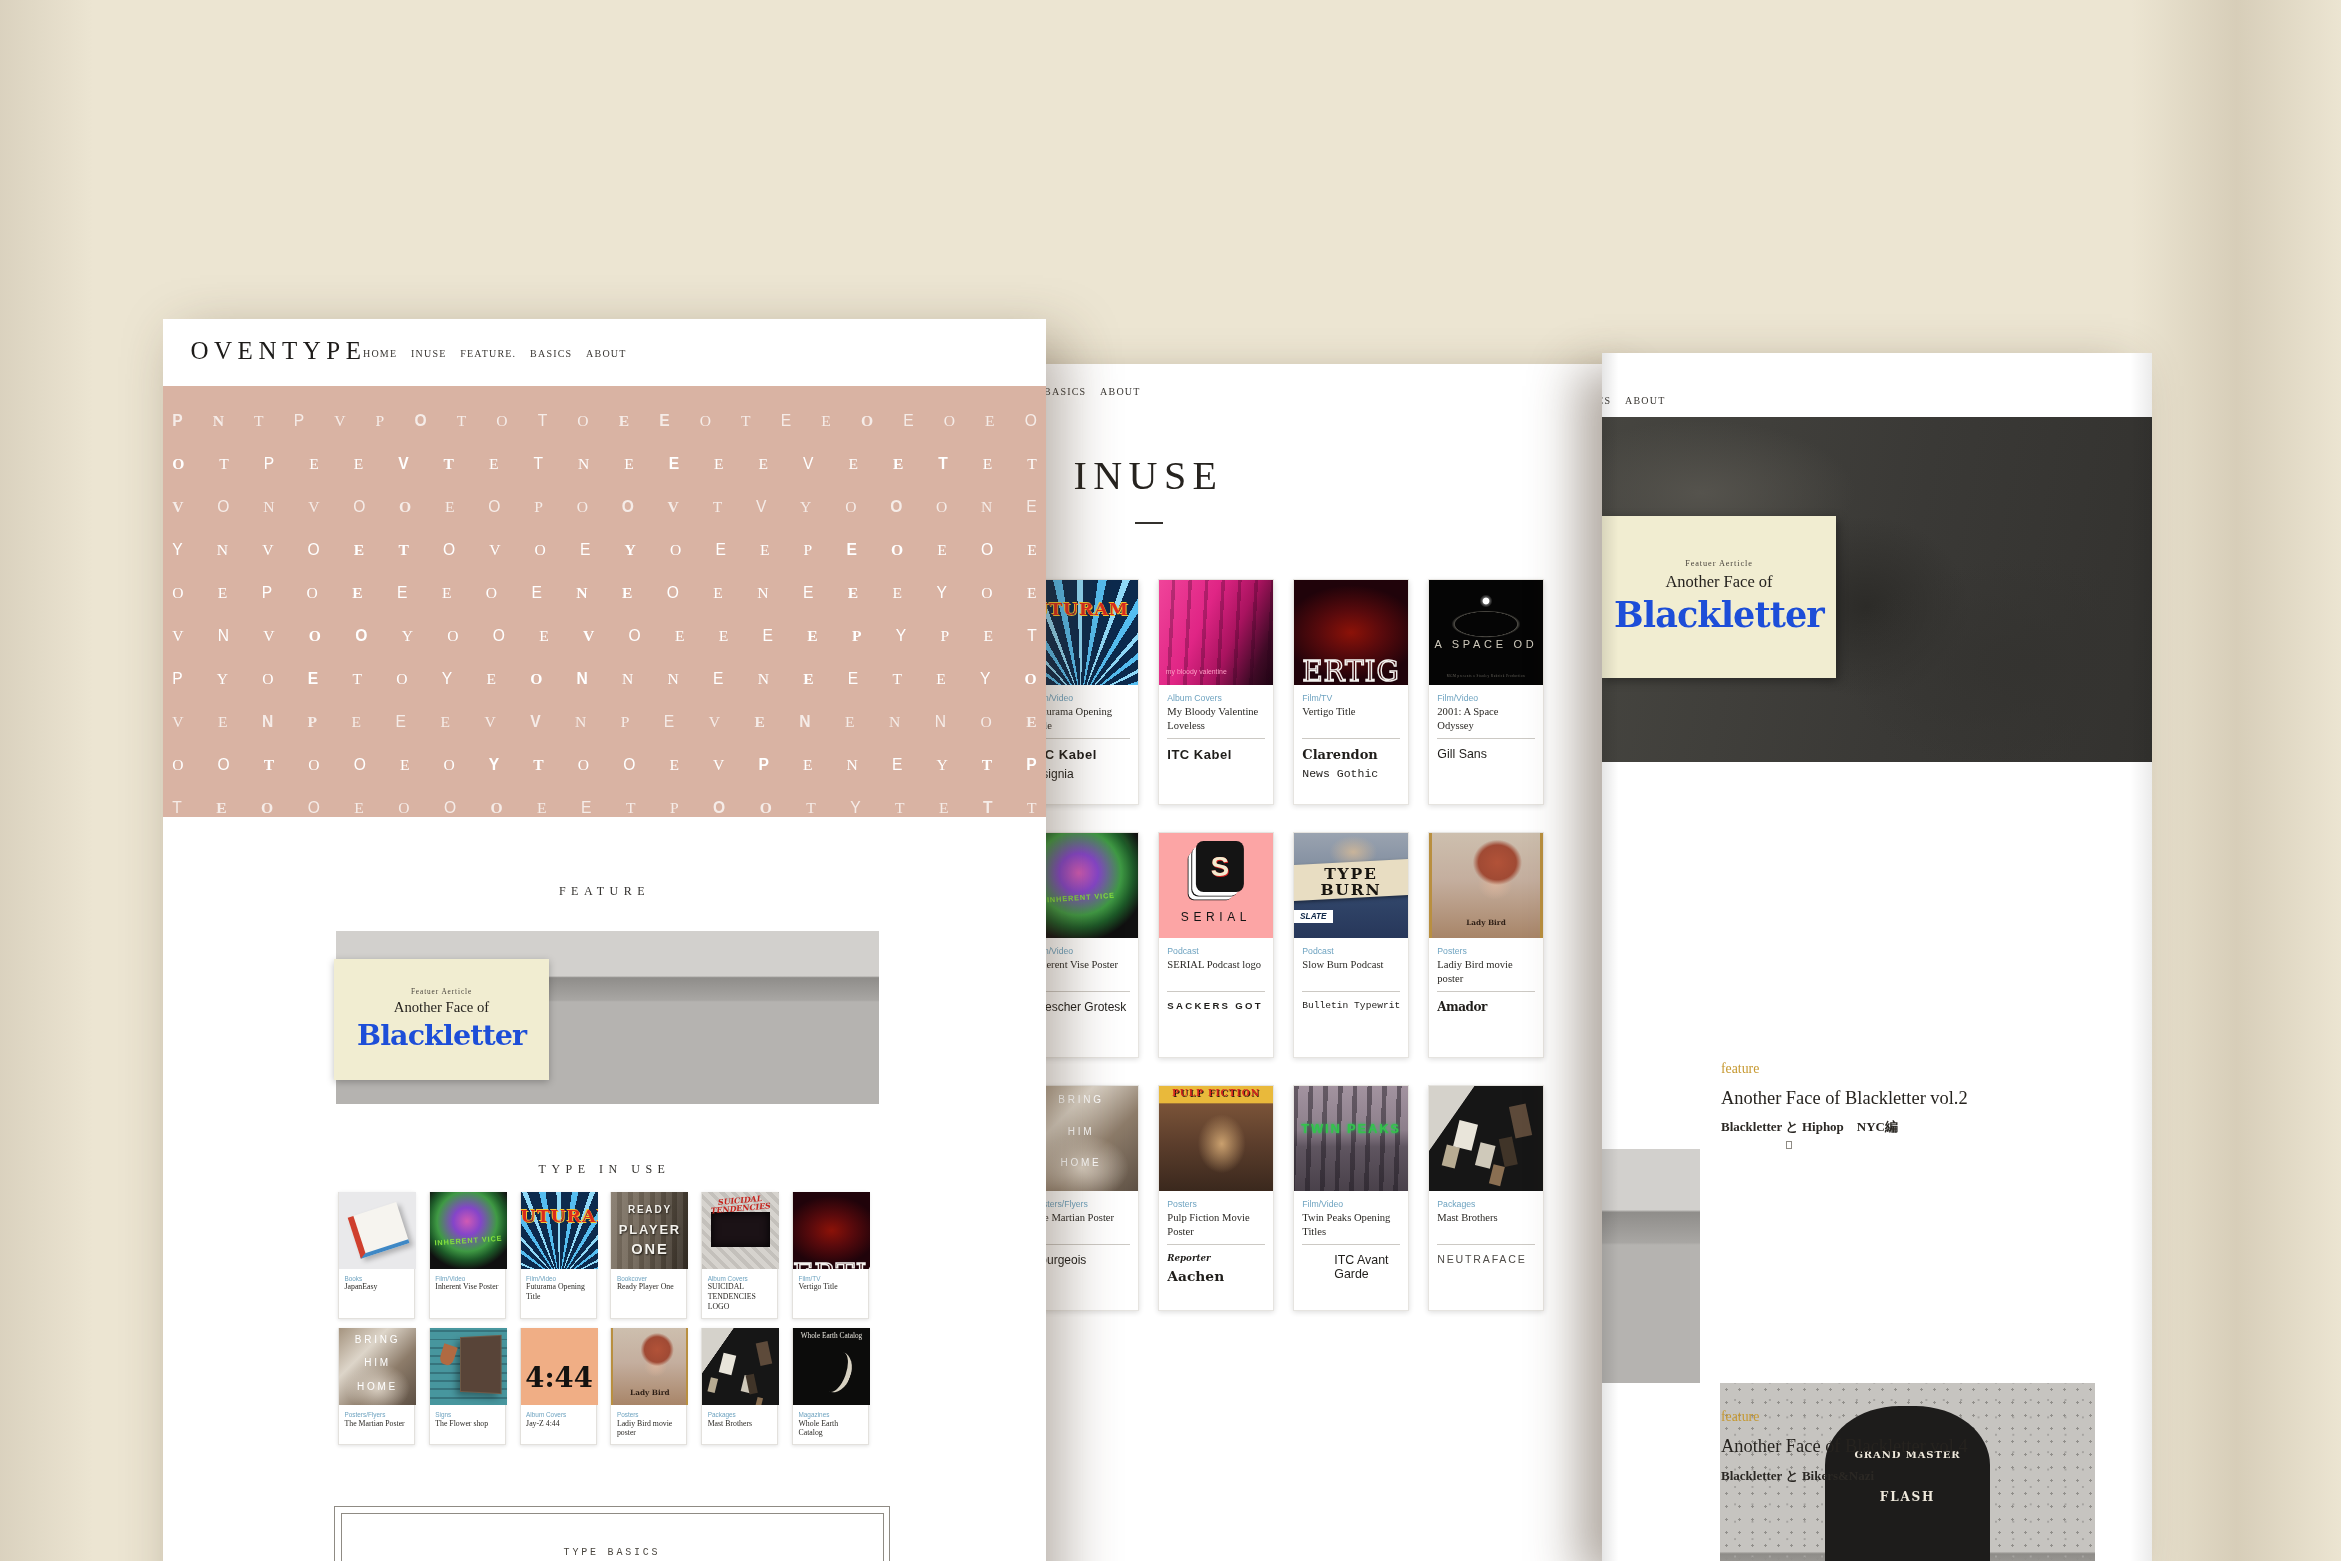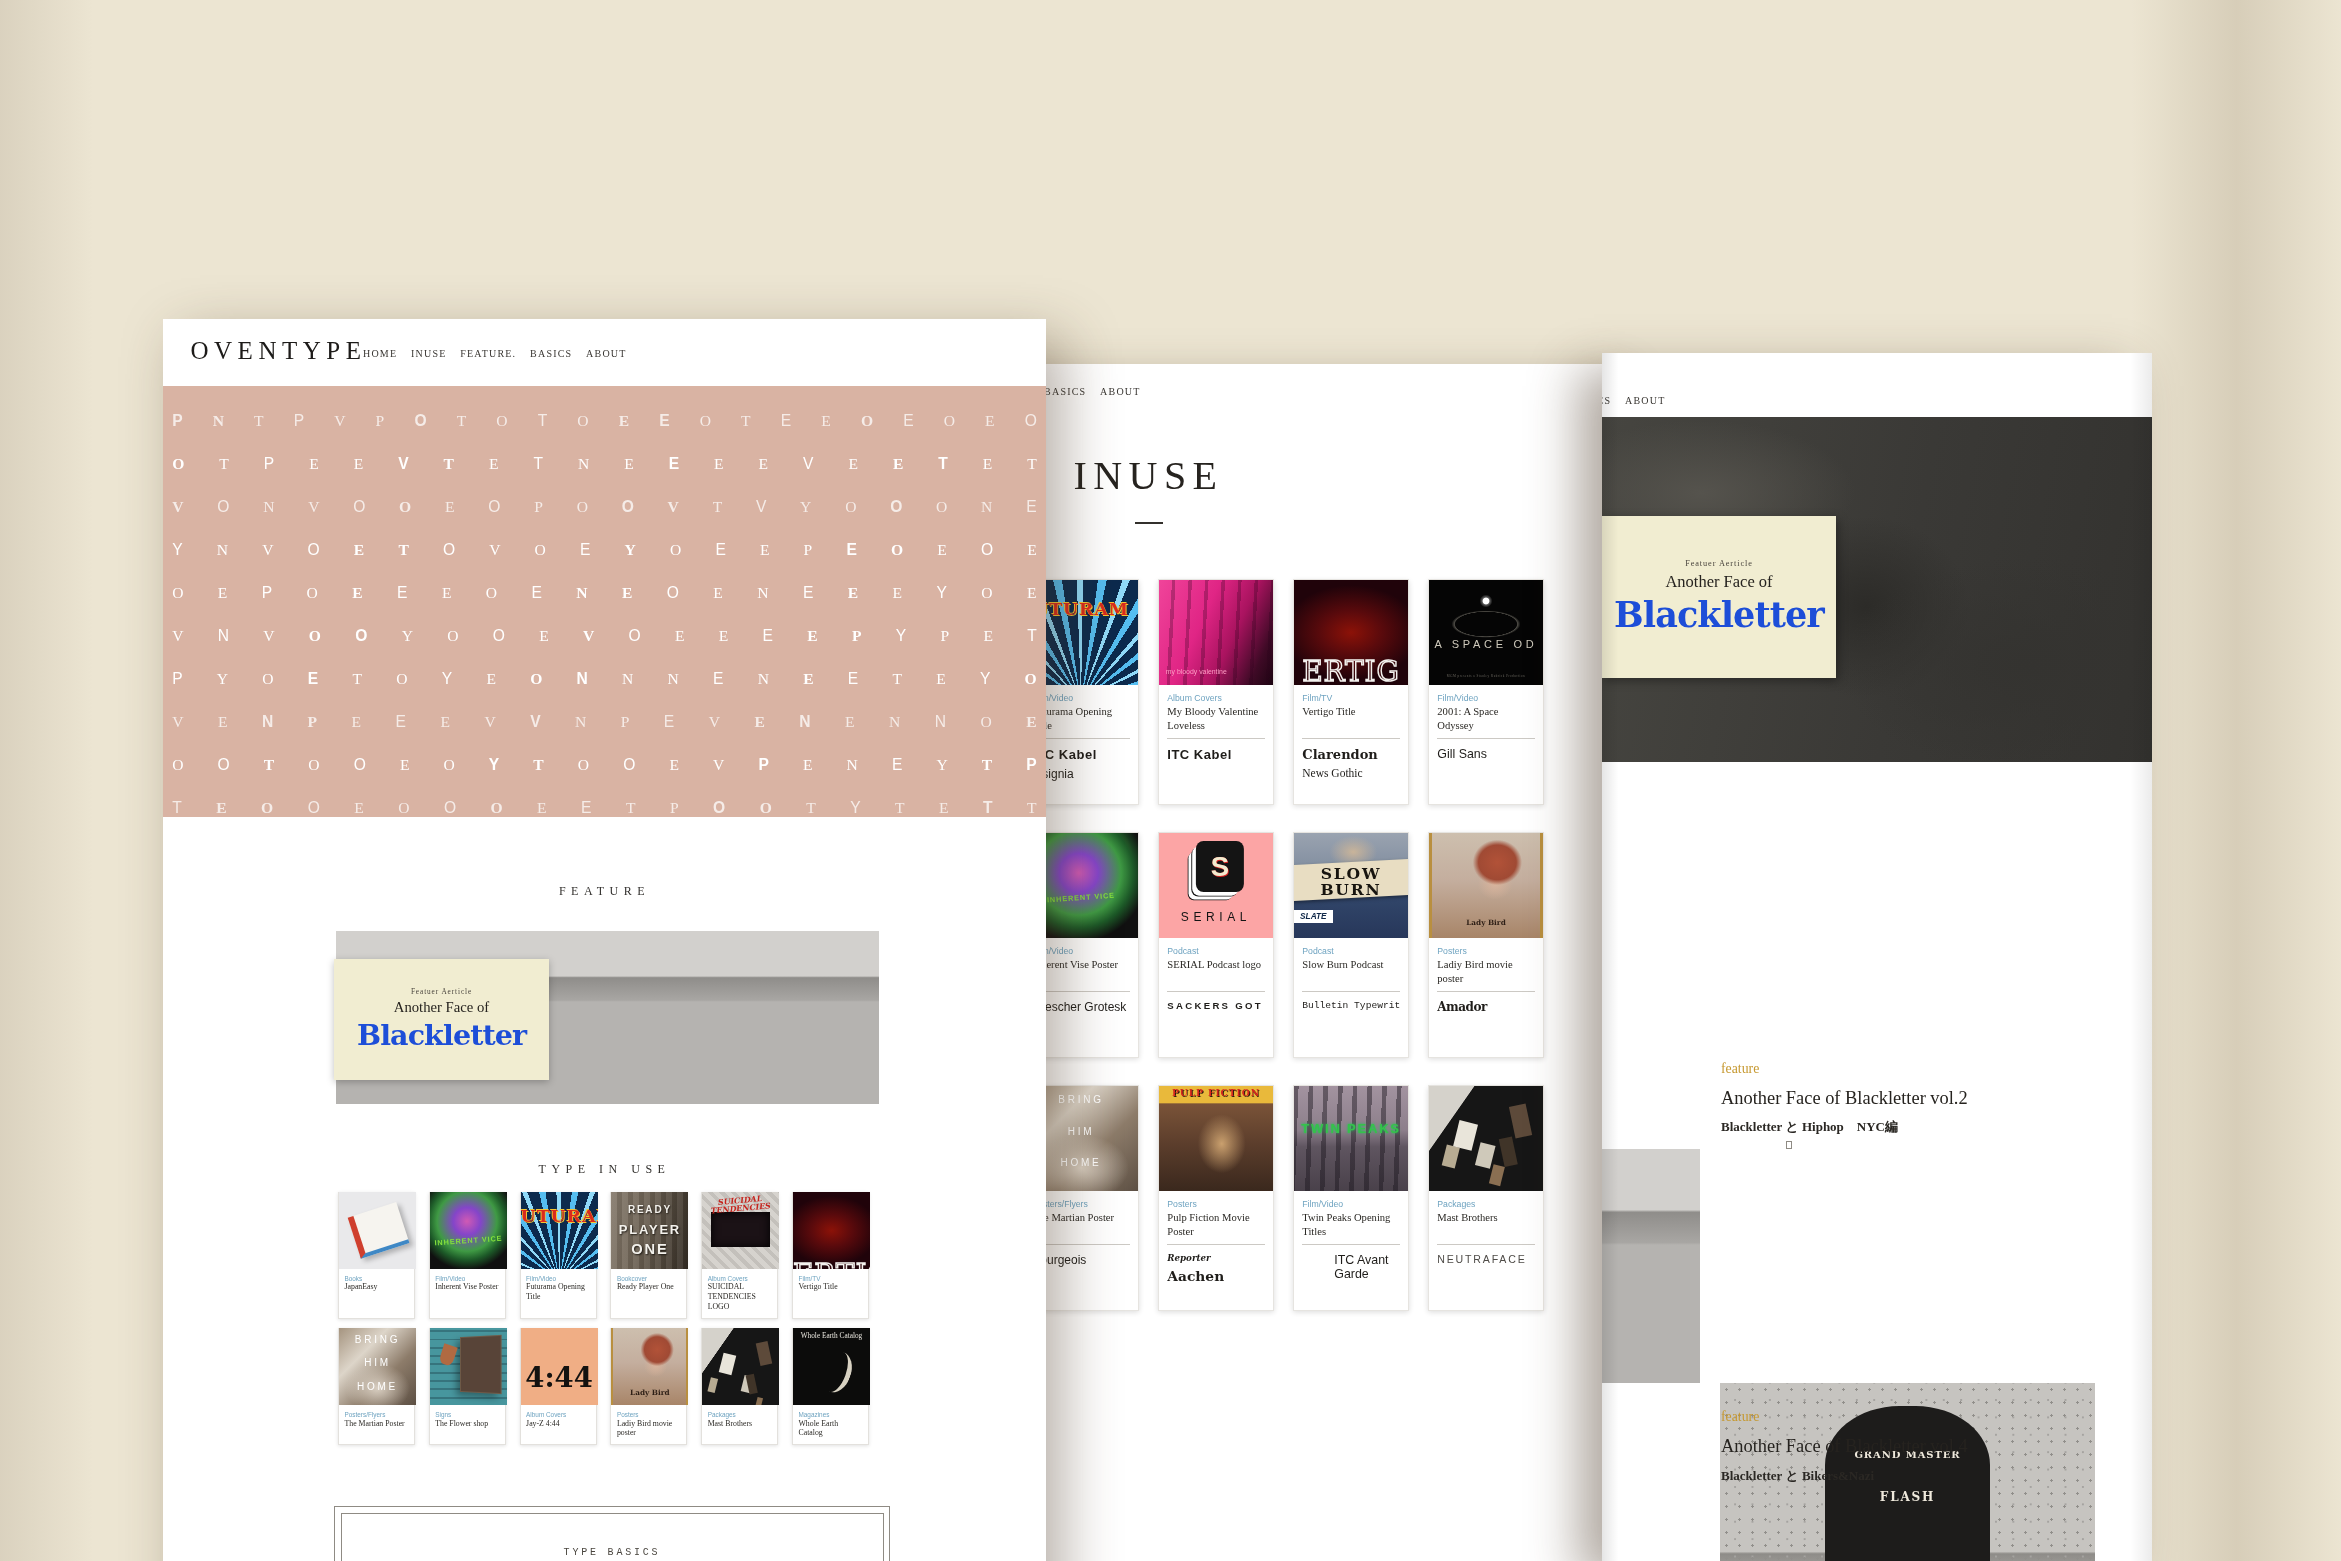--- a/index.html
+++ b/index.html
@@ -89,21 +89,21 @@
             box-shadow:0 1.8px 5.5px rgba(0,0,0,.14); cursor:pointer; min-height:226px; position:relative; }
   .card-m .thumb { width:114px; height:105px; }
   .card-m .cat { font-family:"Liberation Sans",sans-serif; font-size:8.7px; color:#6ea3c0;
                  padding:8.3px 8.3px 1.8px; }
   .card-m .ttl { font-size:10.6px; color:#2b2925; padding:0 8.3px; line-height:1.3; }
   .card-m .sep { position:absolute; left:8.3px; right:8.3px; top:158px; border-top:0.9px solid #ccc9c4; }
   .card-m .fonts { position:absolute; left:8.3px; right:5.5px; top:167px; }
   .fname { display:block; margin-bottom:4.6px; color:#1f1d1a; }
   .fs-kabel  { font-family:"Liberation Sans",sans-serif; font-weight:bold; font-size:13px; letter-spacing:0.5px;}
   .fs-clarendon { font-family:"DejaVu Serif",serif; font-weight:bold; font-size:13px; }
-  .fs-sans   { font-family:Liberation Serif, serif; font-size:11.5px; }
+  .fs-sans   { font-family:Liberation Mono, monospace; font-size:11.5px; }
   .fs-gill   { font-family:"Liberation Sans",sans-serif; font-size:12.4px; }
   .fs-grotesk{ font-family:"Liberation Sans",sans-serif; font-size:12px; }
   .fs-sackers{ font-family:"Liberation Sans",sans-serif; font-size:9.6px; letter-spacing:2.3px; font-weight:bold;}
   .fs-mono   { font-family:"Liberation Mono",monospace; font-size:9.6px; }
   .fs-black  { font-family:"DejaVu Serif",serif; font-weight:bold; font-size:12px; letter-spacing:-0.5px;}
   .fs-script { font-family:"DejaVu Serif",serif; font-style:italic; font-weight:bold; font-size:8.7px; }
   .fs-aachen { font-family:"DejaVu Serif",serif; font-weight:bold; font-size:13.8px; }
   .fs-avant  { font-family:"Liberation Sans",sans-serif; font-size:12.4px;margin-left:32px; }
   .fs-neutra { font-family:"Liberation Sans",sans-serif; font-size:10.6px; letter-spacing:1.8px; color:#4e4b47; }
 
@@ -704,21 +704,21 @@
         </div>
         <div class="cat">Podcast</div>
         <div class="ttl">SERIAL Podcast logo</div>
         <div class="sep"></div>
         <div class="fonts">
           <span class="fname fs-sackers">SACKERS GOT</span>
         </div>
       </div>
       <div class="card-m">
         <div class="thumb t-slowburn">
-          <span class="tl tl1">SLOW BURN</span>
+          <span class="tl tl1">TYPE BURN</span>
           <span class="tl tl2">SLATE</span>
         </div>
         <div class="cat">Podcast</div>
         <div class="ttl">Slow Burn Podcast</div>
         <div class="sep"></div>
         <div class="fonts">
           <span class="fname fs-mono">Bulletin Typewrit</span>
         </div>
       </div>
       <div class="card-m">

